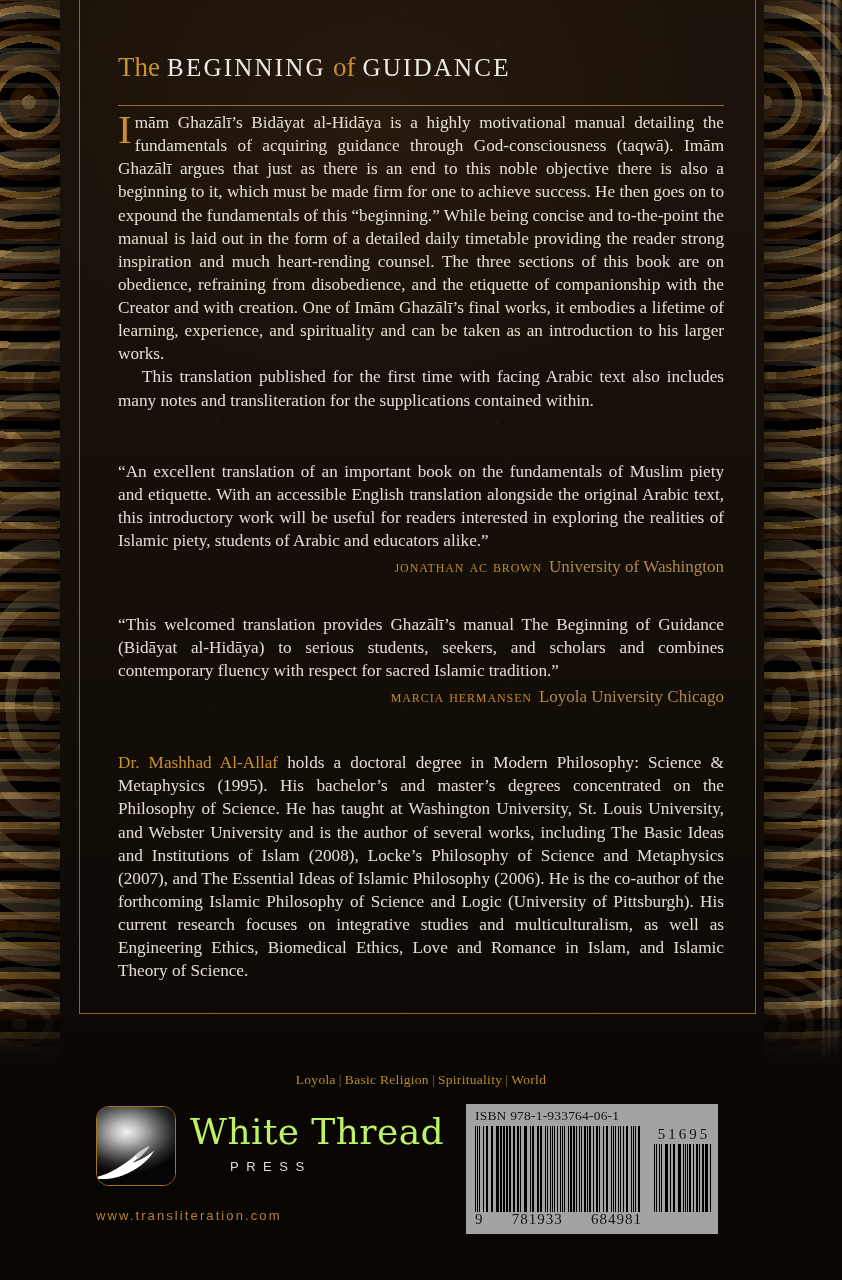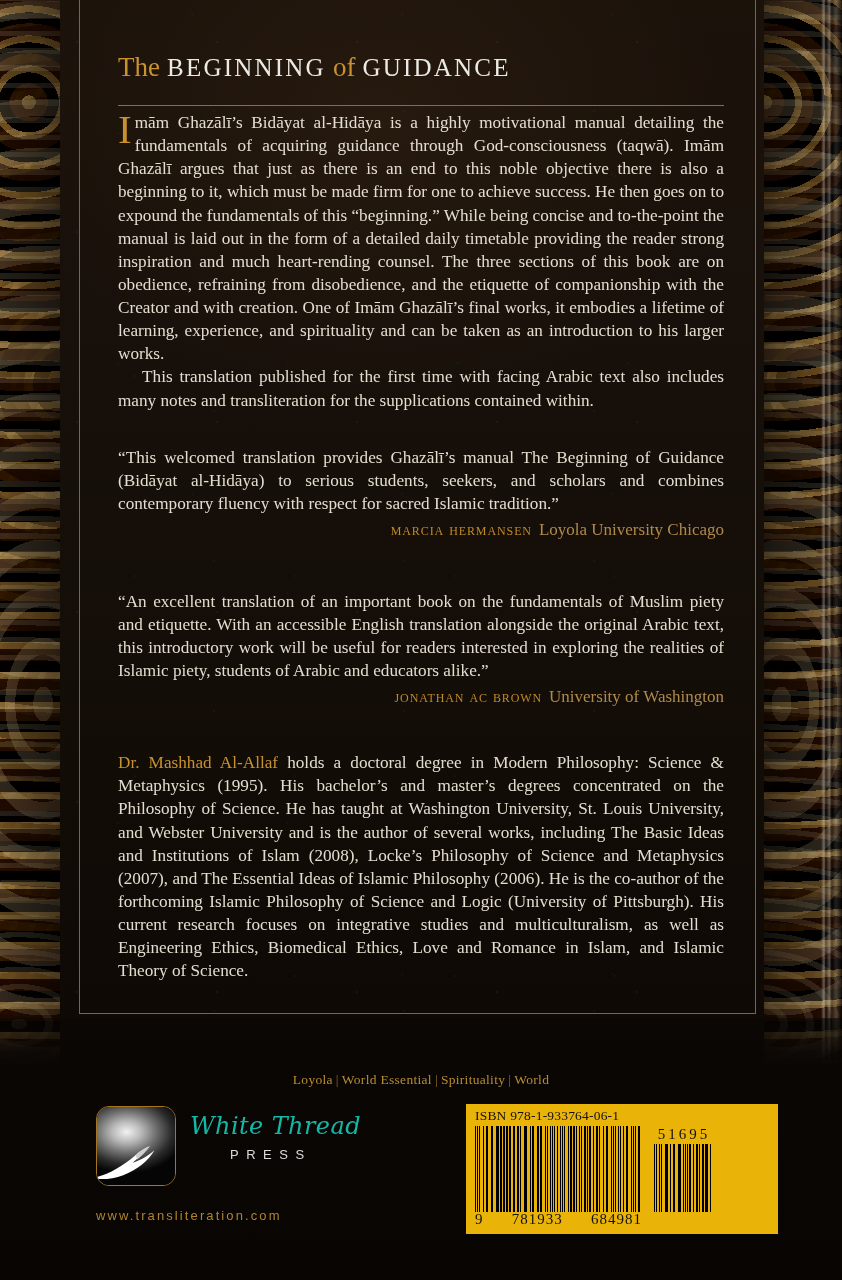--- a/index.html
+++ b/index.html
@@ -259,23 +259,22 @@
     left: -6%;
     bottom: 6%;
     width: 100%;
     height: 46%;
   }
   .logo-words {
     margin-left: 14px;
     padding-top: 8px;
   }
   .logo-words .wt {
-    color: #14b8a6;
-    font-size: 24px;
-    font-style: italic;
+    color: #bef264;
+    font-size: 36px;
     font-family: "DejaVu Serif", "Liberation Serif", serif;
     line-height: 1;
     letter-spacing: 0.4px;
   }
   .logo-words .press {
     color: #dcdcdc;
     font-size: 13px;
     letter-spacing: 7.5px;
     margin-top: 9px;
     margin-left: 40px;
@@ -289,23 +288,23 @@
     font-size: 13px;
     letter-spacing: 2.1px;
     font-family: "Liberation Sans", sans-serif;
   }
 
   
   .barcode-box {
     position: absolute;
     left: 466px;
     top: 1104px;
-    width: 312px;
+    width: 252px;
     height: 130px;
-    background: #eab308;
+    background: #a3a3a3;
     box-sizing: border-box;
     padding: 5px 9px 3px 9px;
   }
   .isbn-line {
     color: #111;
     font-size: 13.5px;
     font-family: "Liberation Serif", serif;
     letter-spacing: 0.2px;
     line-height: 1.1;
     margin-bottom: 2px;
@@ -385,42 +384,42 @@
       <span class="caps">GUIDANCE</span>
     </div>
 
     <div class="rule"></div>
 
     <div class="body-text">
       <p class="dropcap">Imām Ghazālī’s Bidāyat al-Hidāya is a highly motivational manual detailing the fundamentals of acquiring guidance through God-consciousness (taqwā). Imām Ghazālī argues that just as there is an end to this noble objective there is also a beginning to it, which must be made firm for one to achieve success. He then goes on to expound the fundamentals of this “beginning.” While being concise and to-the-point the manual is laid out in the form of a detailed daily timetable providing the reader strong inspiration and much heart-rending counsel. The three sections of this book are on obedience, refraining from disobedience, and the etiquette of companionship with the Creator and with creation. One of Imām Ghazālī’s final works, it embodies a lifetime of learning, experience, and spirituality and can be taken as an introduction to his larger works.</p>
       <p>This translation published for the first time with facing Arabic text also includes many notes and transliteration for the supplications contained within.</p>
     </div>
 
+    <div class="blurb first">
+      <div>“An excellent translation of an important book on the fundamentals of Muslim piety and etiquette. With an accessible English translation alongside the original Arabic text, this introductory work will be useful for readers interested in exploring the realities of Islamic piety, students of Arabic and educators alike.”</div>
+      <div class="attrib">
+        <span class="name">Jonathan AC Brown</span><span class="org">University of Washington</span>
+      </div>
+    </div>
+
     <div class="blurb second">
       <div>“This welcomed translation provides Ghazālī’s manual The Beginning of Guidance (Bidāyat al-Hidāya) to serious students, seekers, and scholars and combines contemporary fluency with respect for sacred Islamic tradition.”</div>
       <div class="attrib">
         <span class="name">Marcia Hermansen</span><span class="org">Loyola University Chicago</span>
       </div>
     </div>
 
-    <div class="blurb first">
-      <div>“An excellent translation of an important book on the fundamentals of Muslim piety and etiquette. With an accessible English translation alongside the original Arabic text, this introductory work will be useful for readers interested in exploring the realities of Islamic piety, students of Arabic and educators alike.”</div>
-      <div class="attrib">
-        <span class="name">Jonathan AC Brown</span><span class="org">University of Washington</span>
-      </div>
-    </div>
-
     <div class="bio">
       <span class="author">Dr. Mashhad Al-Allaf</span><span> holds a doctoral degree in Modern Philosophy: Science &amp; Metaphysics (1995). His bachelor’s and master’s degrees concentrated on the Philosophy of Science. He has taught at Washington University, St. Louis University, and Webster University and is the author of several works, including The Basic Ideas and Institutions of Islam (2008), Locke’s Philosophy of Science and Metaphysics (2007), and The Essential Ideas of Islamic Philosophy (2006). He is the co-author of the forthcoming Islamic Philosophy of Science and Logic (University of Pittsburgh). His current research focuses on integrative studies and multiculturalism, as well as Engineering Ethics, Biomedical Ethics, Love and Romance in Islam, and Islamic Theory of Science.</span>
     </div>
 
   </div>
 
   <div class="categories">
-    <span>Loyola</span><span class="sep">|</span><span>World Essential</span><span class="sep">|</span><span>Spirituality</span><span class="sep">|</span><span>World</span>
+    <span>Loyola</span><span class="sep">|</span><span>Basic Religion</span><span class="sep">|</span><span>Spirituality</span><span class="sep">|</span><span>World</span>
   </div>
 
   <div class="logo-block">
     <div class="logo-mark">
       <div class="glow"></div>
       <svg class="swoosh" viewBox="0 0 100 46" preserveAspectRatio="none">
         <path d="M0,44 C18,40 38,30 56,14 C62,9 68,5 74,3 C68,10 60,18 52,24 C62,21 72,15 80,8 C72,22 58,33 40,40 C27,45 12,46 0,44 Z" fill="#ffffff"></path>
         <path d="M56,14 C62,9 68,5 74,3 C70,9 64,15 58,20 Z" fill="#cfcfcf"></path>
       </svg>
     </div>

